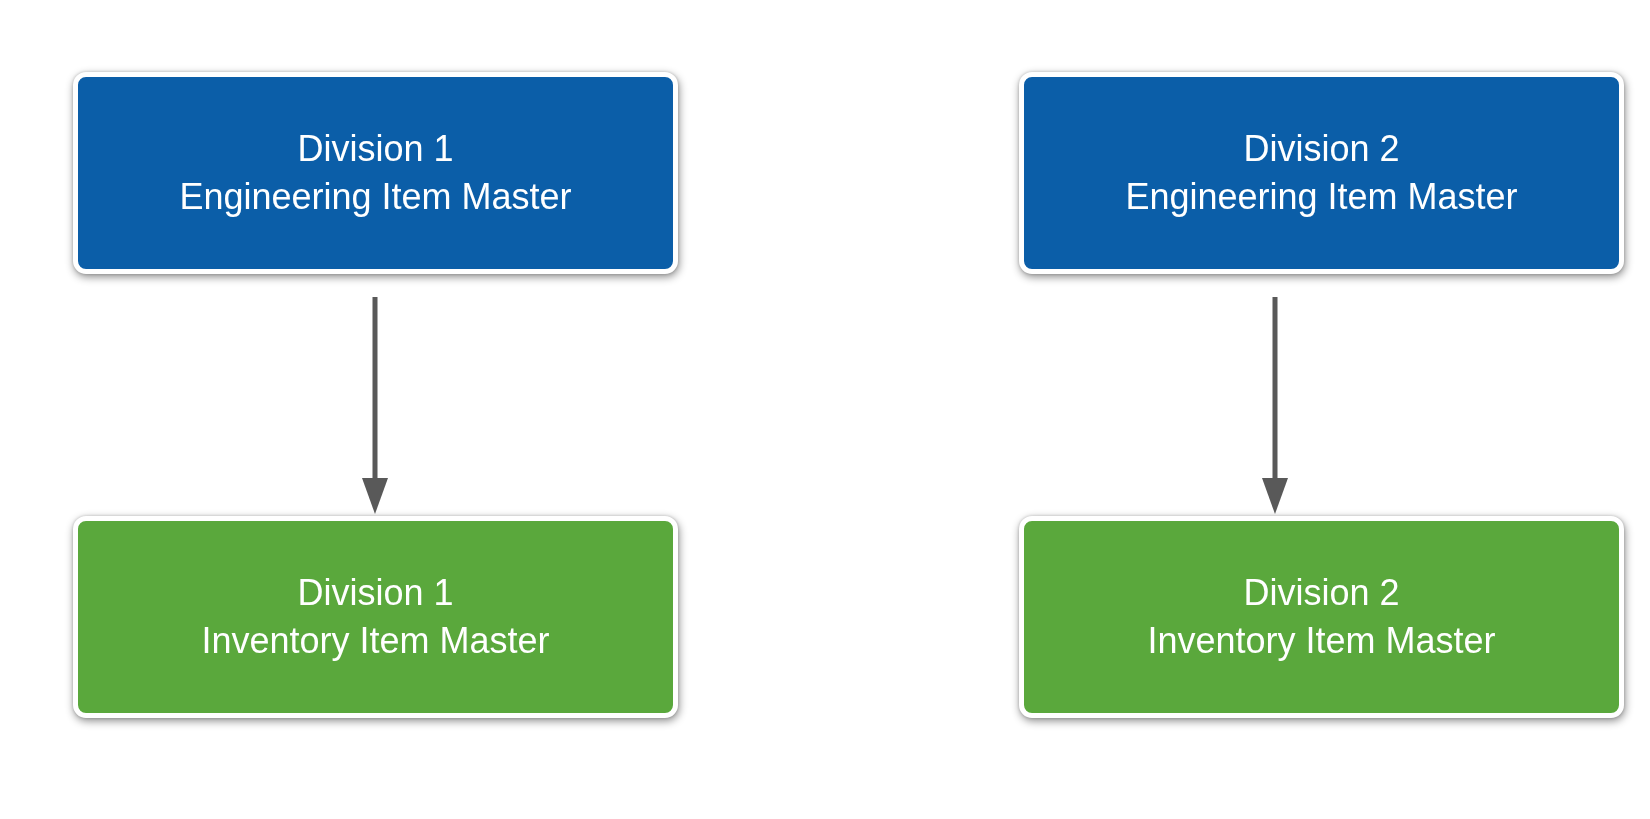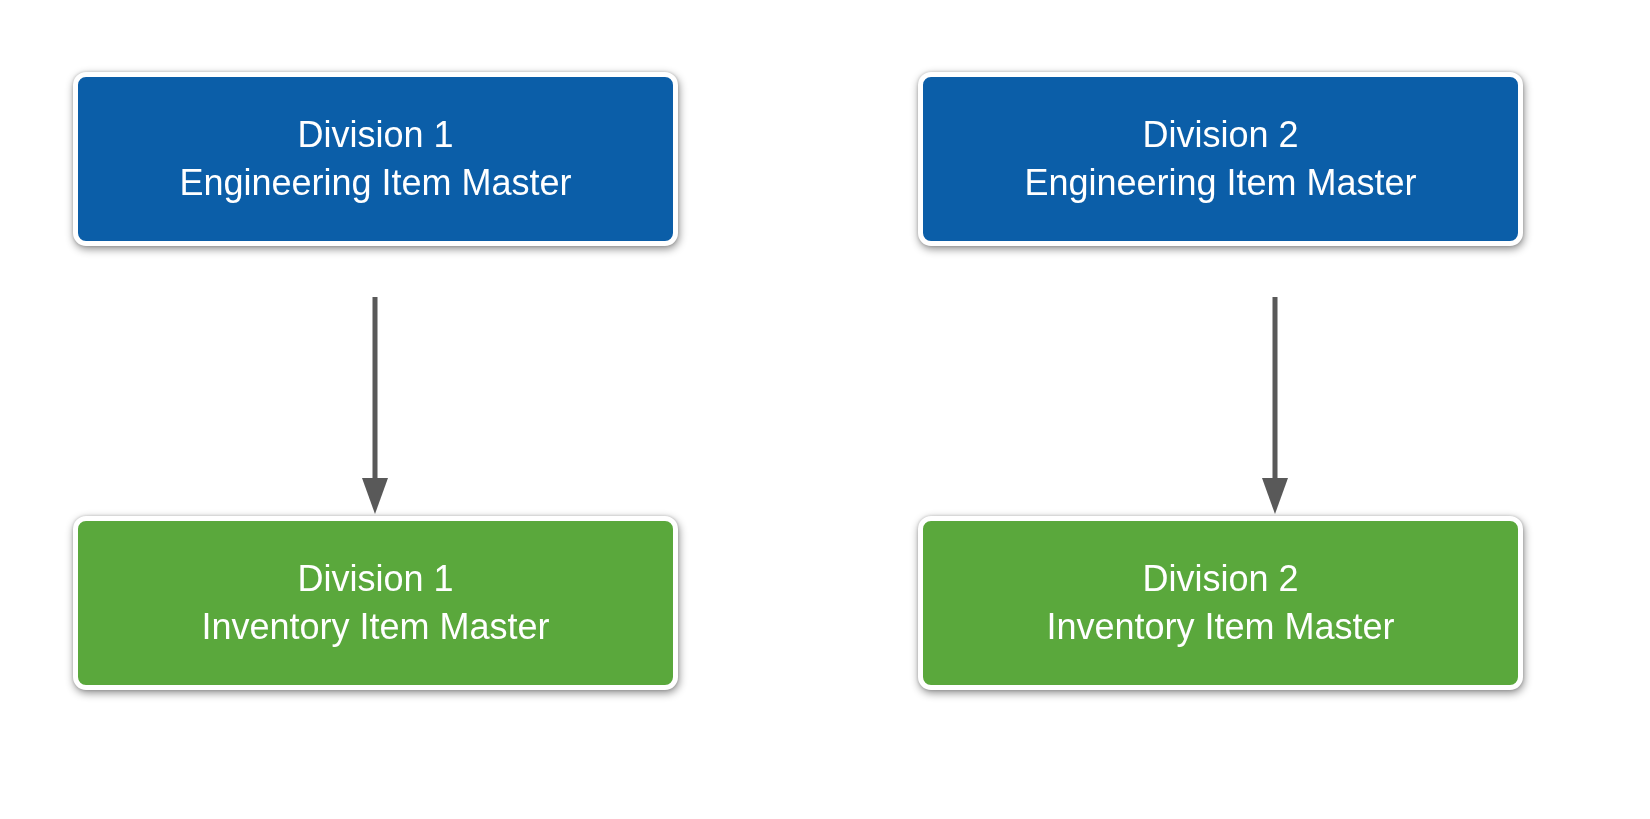--- a/index.html
+++ b/index.html
@@ -13,36 +13,36 @@
     font-family: "Liberation Sans", sans-serif;
   }
   .canvas {
     position: relative;
     width: 1650px;
     height: 819px;
   }
   .node {
     position: absolute;
     width: 605px;
-    height: 174px;
+    height: 202px;
     box-sizing: border-box;
     border: 5px solid #ffffff;
     border-radius: 13px;
     box-shadow: 1px 3px 9px rgba(0,0,0,0.45), 0 0 3px rgba(0,0,0,0.18);
     display: flex;
     flex-direction: column;
     align-items: center;
     justify-content: center;
     text-align: center;
     font-size: 36px;
     line-height: 48px;
     font-weight: 400;
   }
   .col-left  { left: 73px; }
-  .col-right { left: 918px; }
+  .col-right { left: 1019px; }
   .row-top    { top: 72px; }
   .row-bottom { top: 516px; }
   .arrow {
     position: absolute;
     top: 297px;
     width: 40px;
     height: 219px;
   }
   .arrow-1 { left: 355px; }
   .arrow-2 { left: 1255px; }

